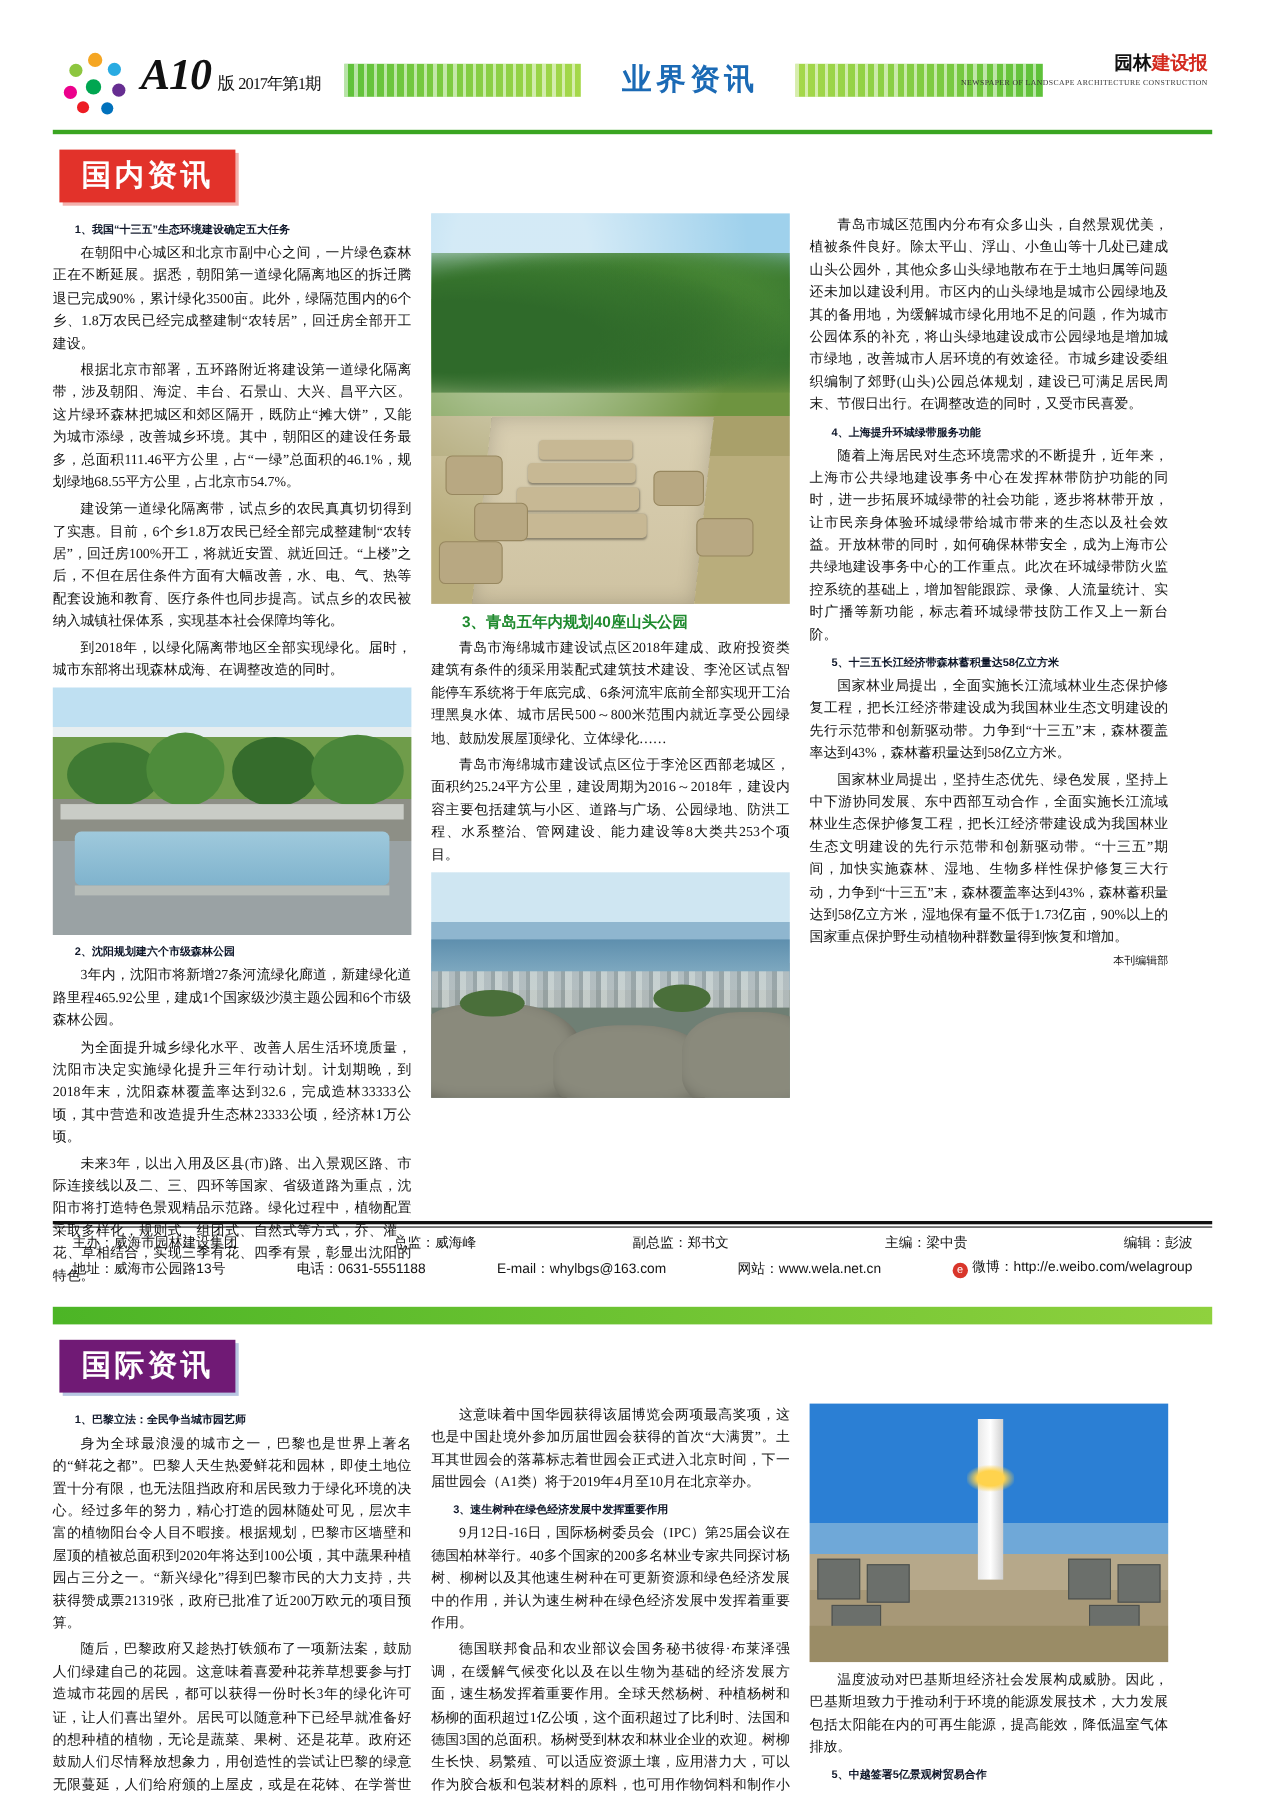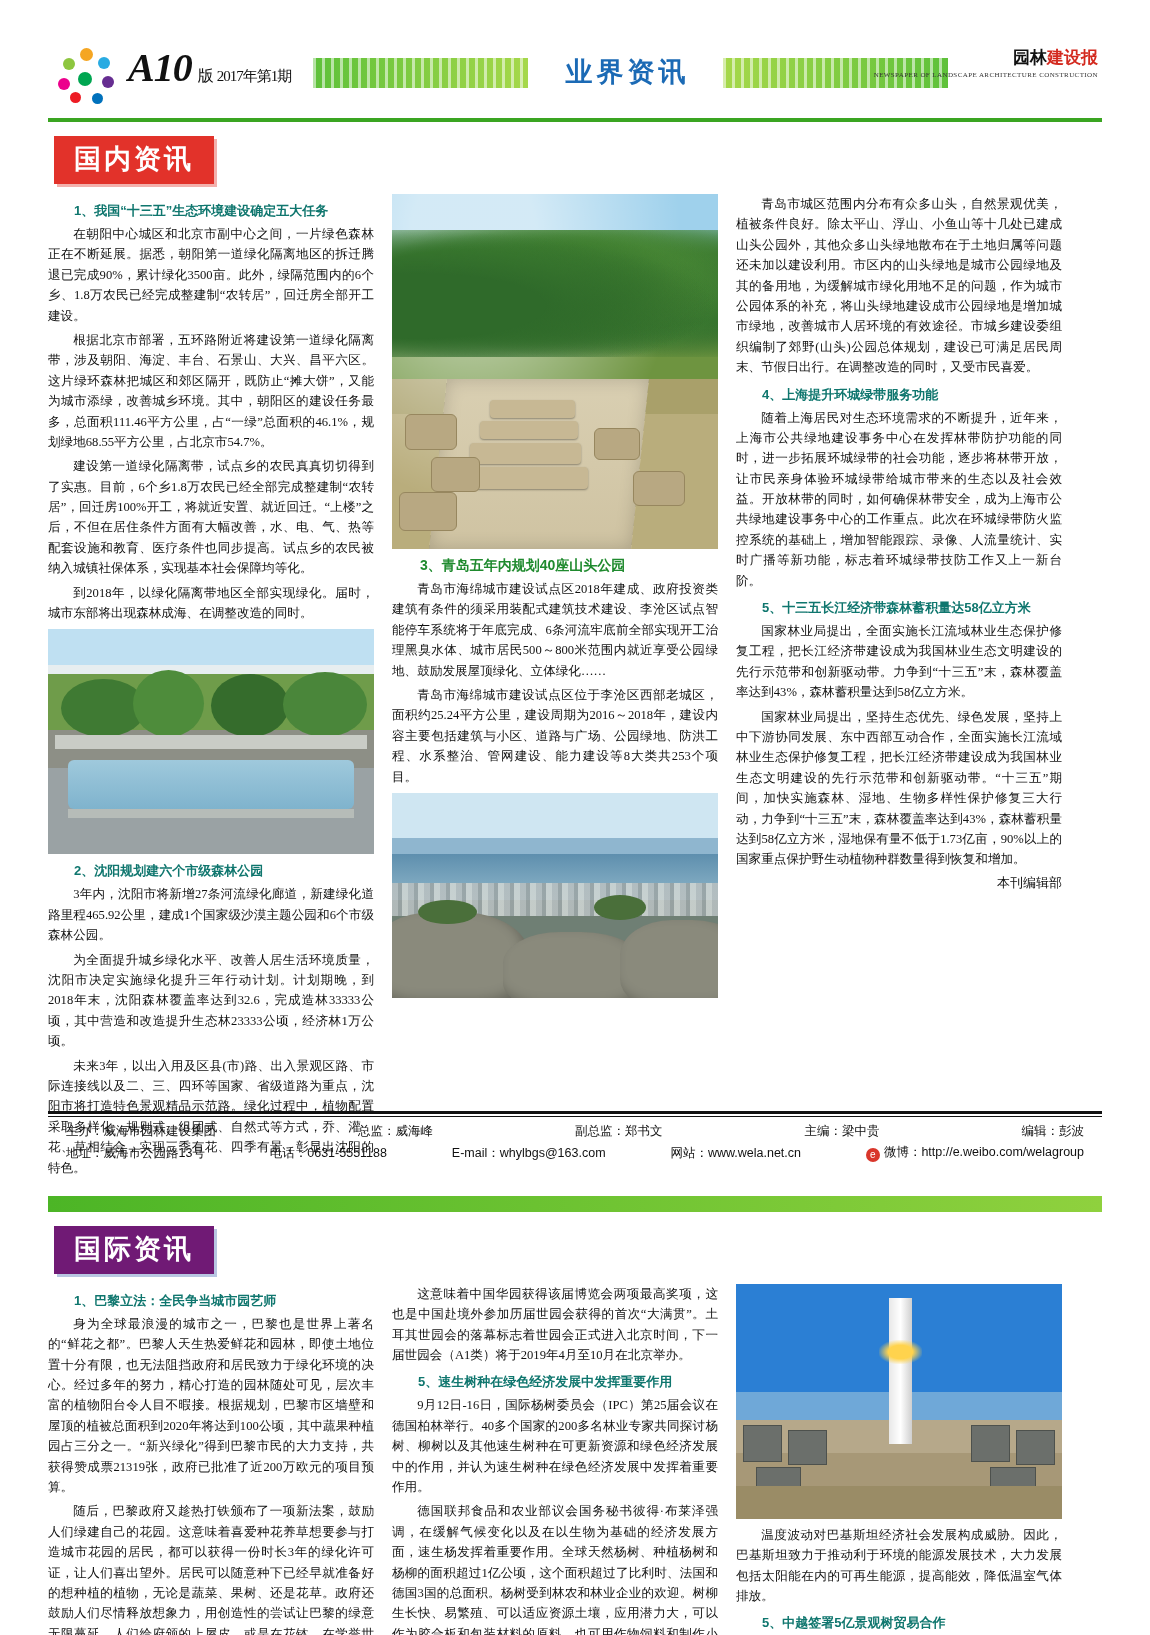--- a/index.html
+++ b/index.html
@@ -72,24 +72,24 @@
 
   
   .cols { display:flex; gap:18px; }
   .col { width:326px; }
   .col.mid { width:326px; }
   .col.right { width:326px; }
 
   p { margin:0 0 4px 0; font-size:12.6px; line-height:1.62; text-align:justify; text-indent:2em; }
   .h-item {
     font-family:"Liberation Sans", sans-serif;
-    font-weight:bold; font-size:13px; color:#0f766e; margin:8px 0 4px 0; text-indent:2em;
+    font-weight:bold; font-size:10px; color:#0f172a; margin:8px 0 4px 0; text-indent:2em;
   }
   .h-item.green { color:#1f8a2e; font-size:14px; }
-  .sign { text-align:right; font-size:13px; margin-top:0; text-indent:0; }
+  .sign { text-align:right; font-size:10px; margin-top:0; text-indent:0; }
 
   
   .photo { width:100%; position:relative; overflow:hidden; border:0; }
   .ph1 { height:355px; margin-bottom:6px; }
   .ph2 { height:225px; margin:6px 0; }
   .ph3 { height:205px; margin:6px 0; }
   .ph4 { height:235px; margin:0 0 6px 0; }
 
   
   .p-park {
@@ -273,21 +273,21 @@
   <div class="cols">
     <div class="col">
       <div class="h-item">1、巴黎立法：全民争当城市园艺师</div>
       <p>身为全球最浪漫的城市之一，巴黎也是世界上著名的“鲜花之都”。巴黎人天生热爱鲜花和园林，即使土地位置十分有限，也无法阻挡政府和居民致力于绿化环境的决心。经过多年的努力，精心打造的园林随处可见，层次丰富的植物阳台令人目不暇接。根据规划，巴黎市区墙壁和屋顶的植被总面积到2020年将达到100公顷，其中蔬果种植园占三分之一。“新兴绿化”得到巴黎市民的大力支持，共获得赞成票21319张，政府已批准了近200万欧元的项目预算。</p>
       <p>随后，巴黎政府又趁热打铁颁布了一项新法案，鼓励人们绿建自己的花园。这意味着喜爱种花养草想要参与打造城市花园的居民，都可以获得一份时长3年的绿化许可证，让人们喜出望外。居民可以随意种下已经早就准备好的想种植的植物，无论是蔬菜、果树、还是花草。政府还鼓励人们尽情释放想象力，用创造性的尝试让巴黎的绿意无限蔓延，人们给府颁的上屋皮，或是在花钵、在学誉世界的老佛爷的Chanel大楼墙壁上种上了草莓，短短几个月内就收获了400公斤果实。</p>
 
     </div>
 
     <div class="col mid">
       <p>这意味着中国华园获得该届博览会两项最高奖项，这也是中国赴境外参加历届世园会获得的首次“大满贯”。土耳其世园会的落幕标志着世园会正式进入北京时间，下一届世园会（A1类）将于2019年4月至10月在北京举办。</p>
-      <div class="h-item">5、速生树种在绿色经济发展中发挥重要作用</div>
+      <div class="h-item">3、速生树种在绿色经济发展中发挥重要作用</div>
       <p>9月12日-16日，国际杨树委员会（IPC）第25届会议在德国柏林举行。40多个国家的200多名林业专家共同探讨杨树、柳树以及其他速生树种在可更新资源和绿色经济发展中的作用，并认为速生树种在绿色经济发展中发挥着重要作用。</p>
       <p>德国联邦食品和农业部议会国务秘书彼得·布莱泽强调，在缓解气候变化以及在以生物为基础的经济发展方面，速生杨发挥着重要作用。全球天然杨树、种植杨树和杨柳的面积超过1亿公顷，这个面积超过了比利时、法国和德国3国的总面积。杨树受到林农和林业企业的欢迎。树柳生长快、易繁殖、可以适应资源土壤，应用潜力大，可以作为胶合板和包装材料的原料，也可用作物饲料和制作小手工艺品。速生杨也为环境提供了服务，如退化土地的再造林、森林质量保育以及气候变化调节等。</p>
 
     </div>
 
     <div class="col right">
       <div class="photo ph4 p-solar">
         <div class="tower"></div>
         <div class="glow"></div>
         <div class="mirror" style="left:2%; top:60%; width:12%; height:16%;"></div>

